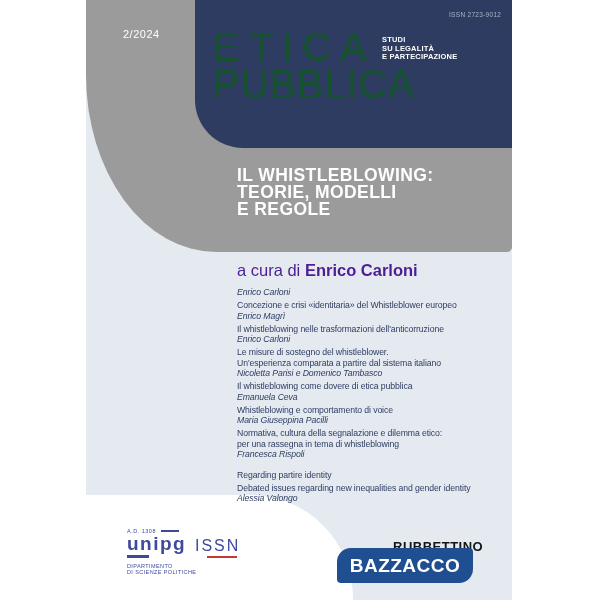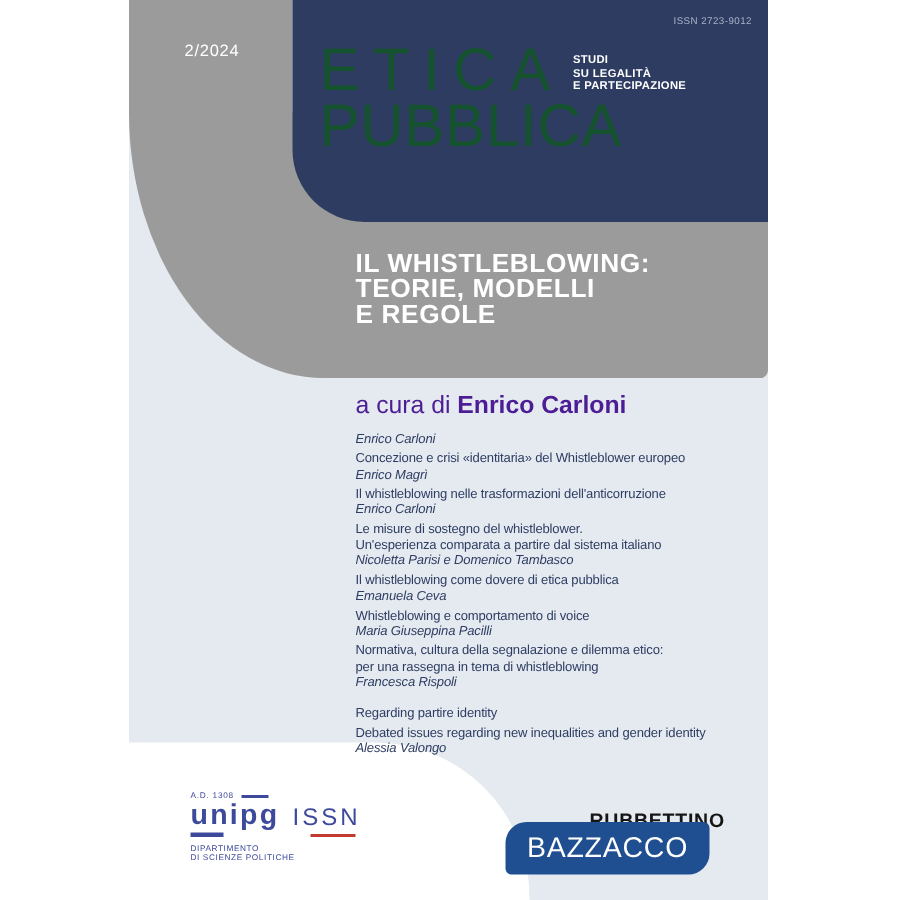--- a/index.html
+++ b/index.html
@@ -51,21 +51,21 @@
   .unipg .underline{width:22px;height:2.5px;background:#3d4a9c;margin-top:1px;}
   .unipg .dept{font-size:5.5px;line-height:6.5px;letter-spacing:.4px;margin-top:5px;}
   .lepa{left:195px;top:537px;color:#3d4a9c;z-index:4;}
   .lepa .word{font-size:16px;letter-spacing:2px;line-height:17px;}
   .lepa .tagline{width:30px;height:1.5px;background:#c23a32;margin-top:2px;margin-left:12px;}
   .rubbettino{left:393px;top:539px;font-size:13px;font-weight:bold;color:#151515;
     letter-spacing:.5px;z-index:5;}
   .bazzacco{left:337px;top:548px;width:136px;height:35px;background:#1f4e91;
     border-radius:14px 4px 14px 4px;display:flex;align-items:center;justify-content:center;
     z-index:6;}
-  .bazzacco .label{color:#ffffff;font-weight:normal;font-size:19px;letter-spacing:.5px;}
+  .bazzacco .label{color:#ffffff;font-weight:bold;font-size:19px;letter-spacing:.5px;}
 </style>
 </head>
 <body>
 
 <div class="cover">
 
   <div class="abs panel-light"></div>
   <div class="abs cutout-white"></div>
   <div class="abs gray-stripe"></div>
   <div class="abs gray-band"></div>

